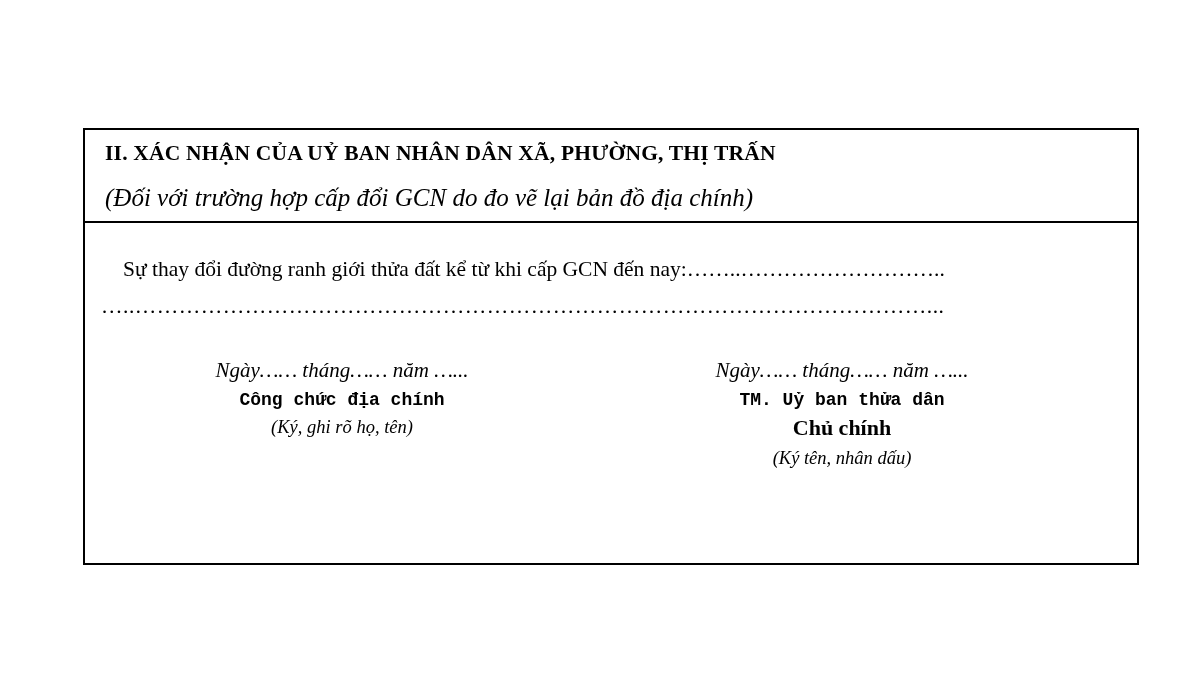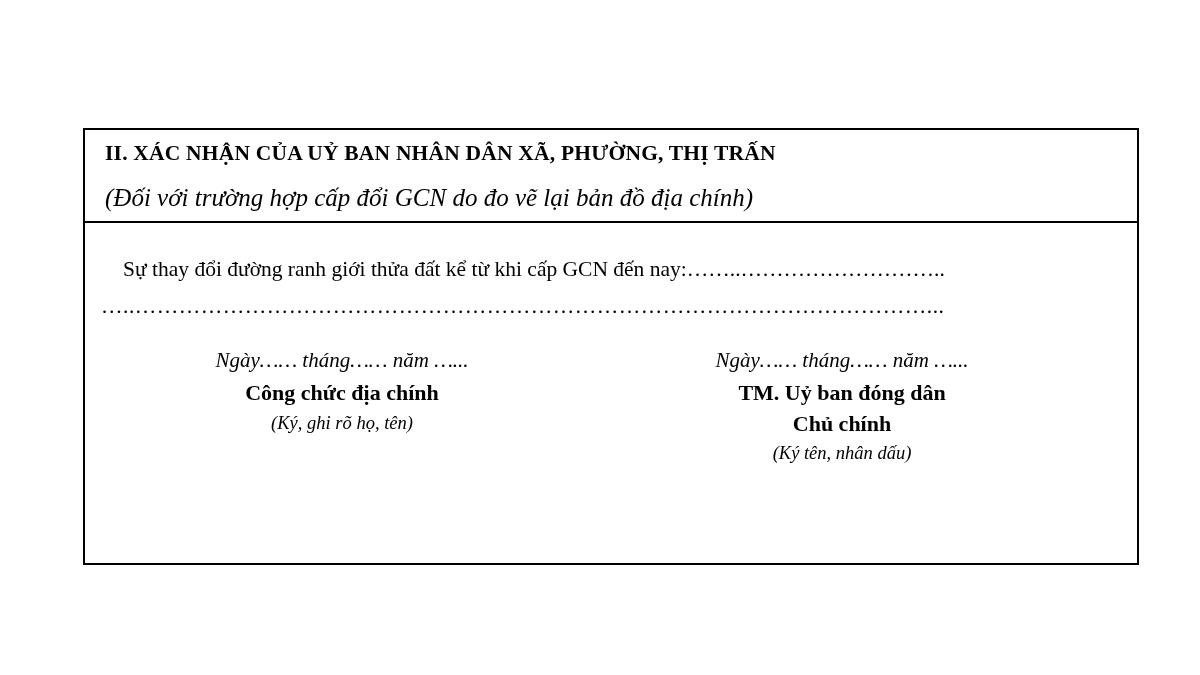--- a/index.html
+++ b/index.html
@@ -71,21 +71,21 @@
     font-family: "Liberation Serif", serif;
     font-size: 21.5px;
     line-height: 1.35;
     margin-top: 8px;
     letter-spacing: 0.5px;
     white-space: nowrap;
   }
 
   .signatures {
     display: flex;
-    margin-top: 26px;
+    margin-top: 36px;
   }
 
   .sig-col {
     text-align: center;
   }
 
   .sig-col.left {
     width: 430px;
     margin-left: 26px;
   }
@@ -97,23 +97,23 @@
 
   .sig-date {
     font-family: "Liberation Serif", serif;
     font-style: italic;
     font-size: 21px;
     line-height: 1.3;
     white-space: nowrap;
   }
 
   .sig-role {
-    font-family: Liberation Serif, serif;
+    font-family: Liberation Mono, monospace;
     font-weight: bold;
-    font-size: 22px;
+    font-size: 18px;
     line-height: 1.3;
     margin-top: 5px;
     white-space: nowrap;
   }
 
   .sig-role2 {
     font-family: "Liberation Serif", serif;
     font-weight: bold;
     font-size: 22px;
     line-height: 1.3;
@@ -151,21 +151,21 @@
       <div class="signatures">
 
         <div class="sig-col left">
           <div class="sig-date">Ngày…… tháng…… năm …...</div>
           <div class="sig-role">Công chức địa chính</div>
           <div class="sig-note">(Ký, ghi rõ họ, tên)</div>
         </div>
 
         <div class="sig-col right">
           <div class="sig-date">Ngày…… tháng…… năm …...</div>
-          <div class="sig-role">TM. Uỷ ban đóng dân</div>
+          <div class="sig-role">TM. Uỷ ban thửa dân</div>
           <div class="sig-role2">Chủ chính</div>
           <div class="sig-note">(Ký tên, nhân dấu)</div>
         </div>
 
       </div>
     </div>
   </div>
 </div>
 
 </body></html>

